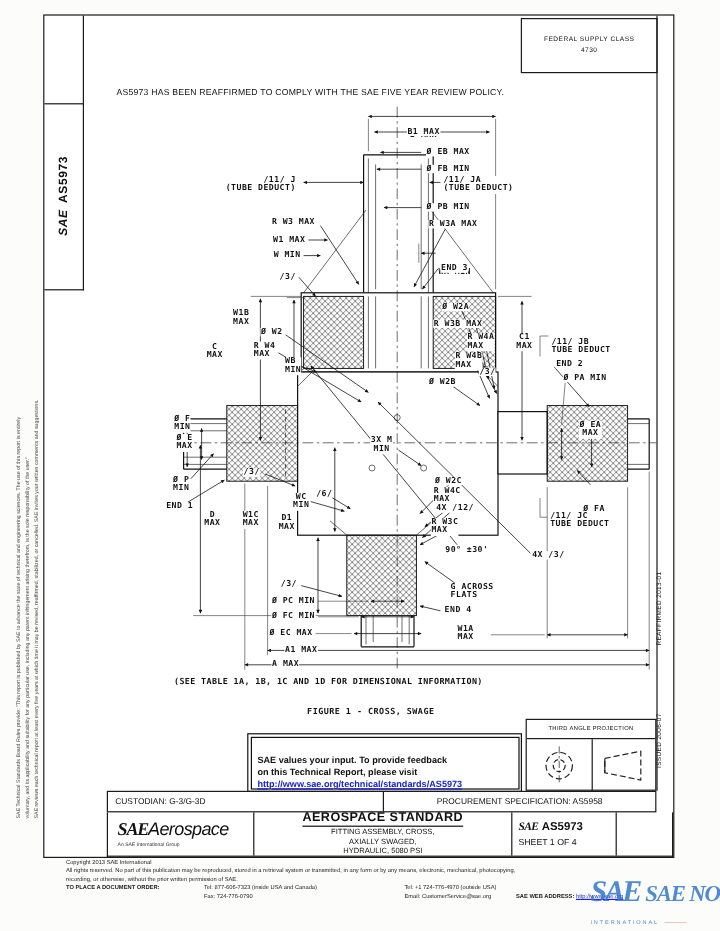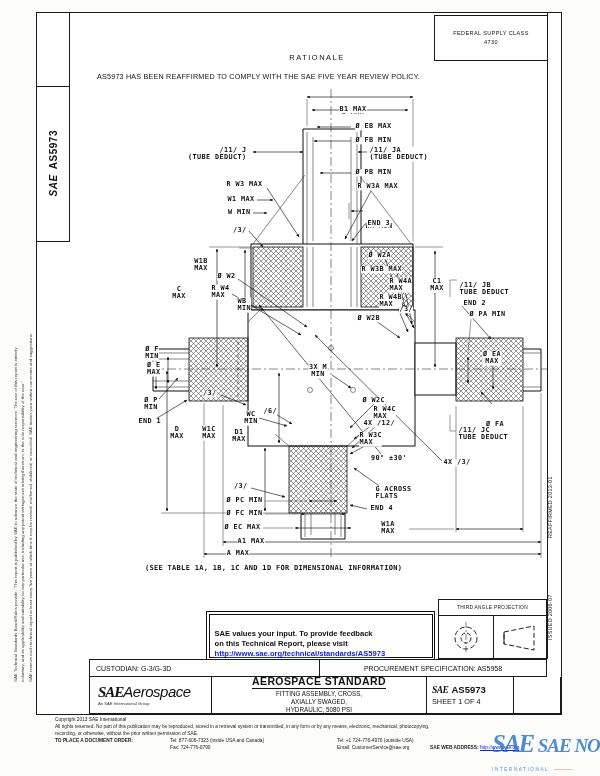--- a/index.html
+++ b/index.html
@@ -103,21 +103,20 @@
       <span class="brand">SAE</span>
       <span>AS5973</span>
     </div>
   </div>
 
   <div id="fsc-box">
     <div>FEDERAL SUPPLY CLASS</div>
     <div>4730</div>
   </div>
 
-  <div id="rationale-title">RATIONALE</div>
   <div id="rationale-text">AS5973 HAS BEEN REAFFIRMED TO COMPLY WITH THE SAE FIVE YEAR REVIEW POLICY.</div>
 
   <svg id="fig-svg" width="524" height="701" viewBox="36 12 524 701">
     <defs>
       <marker id="ar" viewBox="0 0 10 10" refX="9.5" refY="5" markerWidth="7" markerHeight="4.5" orient="auto-start-reverse">
         <path d="M0,0 L10,5 L0,10 z" fill="#111"></path>
       </marker>
       <pattern id="xh" width="5" height="5" patternUnits="userSpaceOnUse">
         <path d="M0,5 L5,0 M0,0 L5,5" stroke="#333" stroke-width="0.5"></path>
       </pattern>
@@ -306,21 +305,21 @@
 TUBE DEDUCT</div>
       <div class="dimlab l" style="left: 426px; top: 291px;">END 2</div>
       <div class="dimlab l" style="left: 432px; top: 302px;">Ø PA MIN</div>
       <div class="dimlab c" style="left: 455px; top: 345px;">Ø EA
 MAX</div>
       <div class="dimlab c" style="left: 458px; top: 415px; text-align: right;">Ø FA
 MIN</div>
       <div class="dimlab c" style="left: 281px; top: 358px;">3X M
 MIN</div>
       <div class="dimlab l" style="left: 325px; top: 388px;">Ø W2C</div>
-      <div class="dimlab l" style="left: 336px; top: 400px;">R W4C
+      <div class="dimlab l" style="left: 324px; top: 400px;">R W4C
 MAX</div>
       <div class="dimlab l" style="left: 326px; top: 411px;">4X /12/</div>
       <div class="dimlab l" style="left: 322px; top: 426px;">R W3C
 MAX</div>
       <div class="dimlab l" style="left: 421px; top: 421px;">/11/ JC
 TUBE DEDUCT</div>
       <div class="dimlab c" style="left: 352px; top: 446px;">90° ±30'</div>
       <div class="dimlab l" style="left: 406px; top: 450px;">4X /3/</div>
       <div class="dimlab l" style="left: 338px; top: 480px;">G ACROSS
 FLATS</div>
@@ -341,20 +340,21 @@
       <div class="dimlab c" style="left: 202px; top: 423px;">D1
 MAX</div>
       <div class="dimlab r" style="left: 211px; top: 474px;">/3/</div>
       <div class="dimlab r" style="left: 226px; top: 488px;">Ø PC MIN</div>
       <div class="dimlab r" style="left: 226px; top: 501px;">Ø FC MIN</div>
       <div class="dimlab r" style="left: 224px; top: 515px;">Ø EC MAX</div>
       <div class="dimlab c" style="left: 214px; top: 529px;">A1 MAX</div>
       <div class="dimlab c" style="left: 201px; top: 541px;">A MAX</div>
     </div>
   <div id="fig-note">(SEE TABLE 1A, 1B, 1C AND 1D FOR DIMENSIONAL INFORMATION)</div>
+  <div id="fig-caption">FIGURE 1 - CROSS, SWAGE</div>
 
   <div id="feedback-box">
     <div id="feedback-inner">
       <div>SAE values your input. To provide feedback</div>
       <div>on this Technical Report, please visit</div>
       <a id="feedback-link" href="#">http://www.sae.org/technical/standards/AS5973</a>
     </div>
   </div>
 
   <div id="proj-box">

